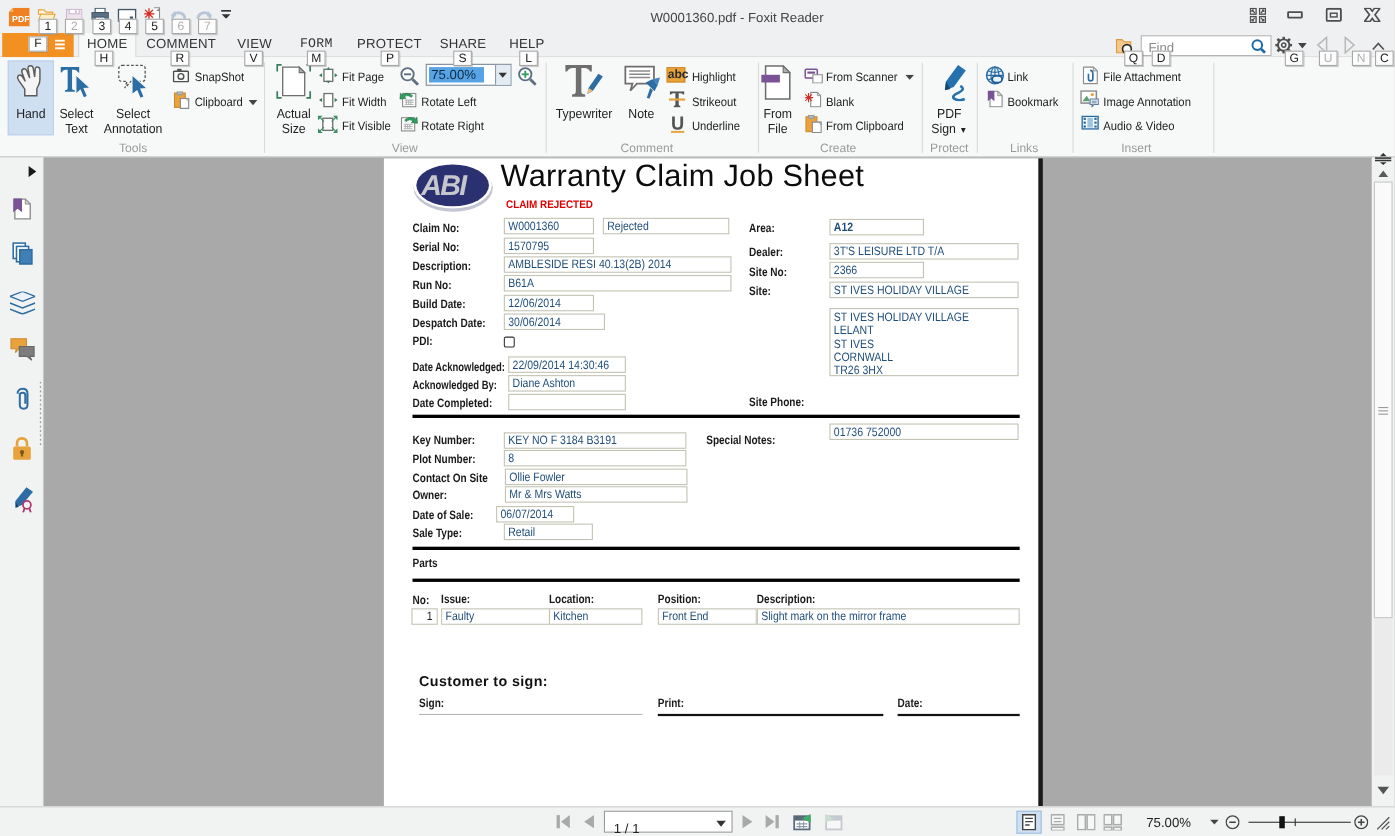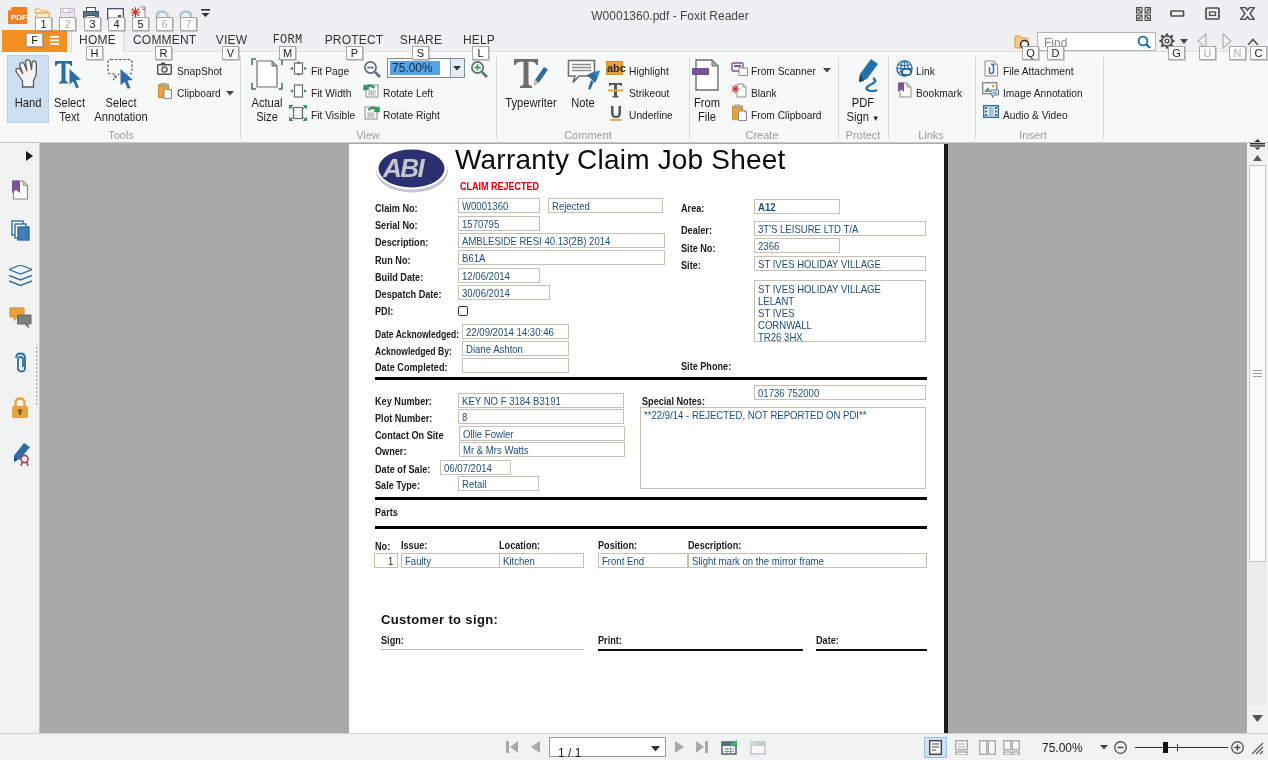--- a/index.html
+++ b/index.html
@@ -536,26 +536,25 @@
 
       <div class="flabel" style="left:26px;top:251px;">Key Number:</div>
       <div class="fbox" style="left:109px;top:249px;width:166px;"><i>KEY NO F 3184 B3191</i></div>
       <div class="flabel" style="left:26px;top:268px;">Plot Number:</div>
       <div class="fbox" style="left:109px;top:265px;width:166px;"><i>8</i></div>
       <div class="flabel" style="left:26px;top:285px;">Contact On Site</div>
       <div class="fbox" style="left:110px;top:282px;width:166px;"><i>Ollie Fowler</i></div>
       <div class="flabel" style="left:26px;top:301px;">Owner:</div>
       <div class="fbox" style="left:110px;top:298px;width:166px;"><i>Mr &amp; Mrs Watts</i></div>
       <div class="flabel" style="left:26px;top:319px;">Date of Sale:</div>
-      <div class="fbox" style="left:91px;top:316px;width:71px;"><i>06/07/2014</i></div>
+      <div class="fbox" style="left:102px;top:316px;width:71px;"><i>06/07/2014</i></div>
       <div class="flabel" style="left:26px;top:335px;">Sale Type:</div>
       <div class="fbox" style="left:109px;top:332px;width:81px;"><i>Retail</i></div>
 
       <div class="flabel" style="left:293px;top:251px;">Special Notes:</div>
-      <div class="fbox" style="left:291px;top:263px;width:286px;height:82px;"><i>**22/9/14 - REJECTED, NOT REPORTED ON PDI**</i></div>
 
       <div class="rule" style="left:26px;top:353px;width:552px;"></div>
       <div class="flabel" style="left:26px;top:362px;">Parts</div>
       <div class="rule" style="left:26px;top:382px;width:552px;"></div>
 
       <div class="flabel" style="left:26px;top:396px;">No:</div>
       <div class="flabel" style="left:52px;top:395px;">Issue:</div>
       <div class="flabel" style="left:150px;top:395px;">Location:</div>
       <div class="flabel" style="left:249px;top:395px;">Position:</div>
       <div class="flabel" style="left:339px;top:395px;">Description:</div>

